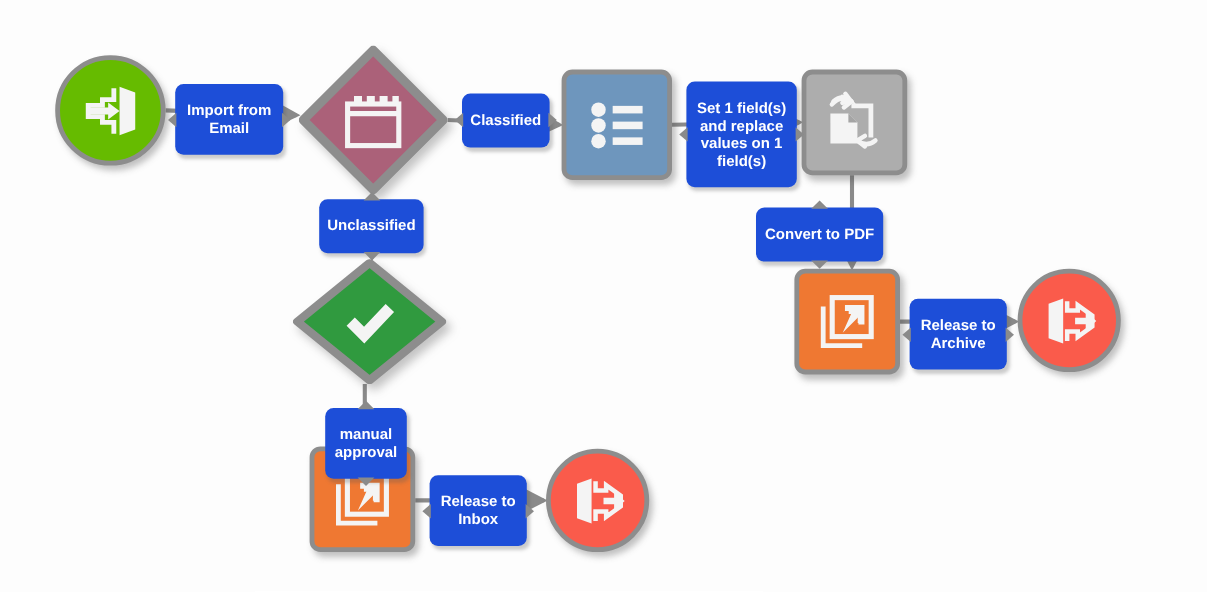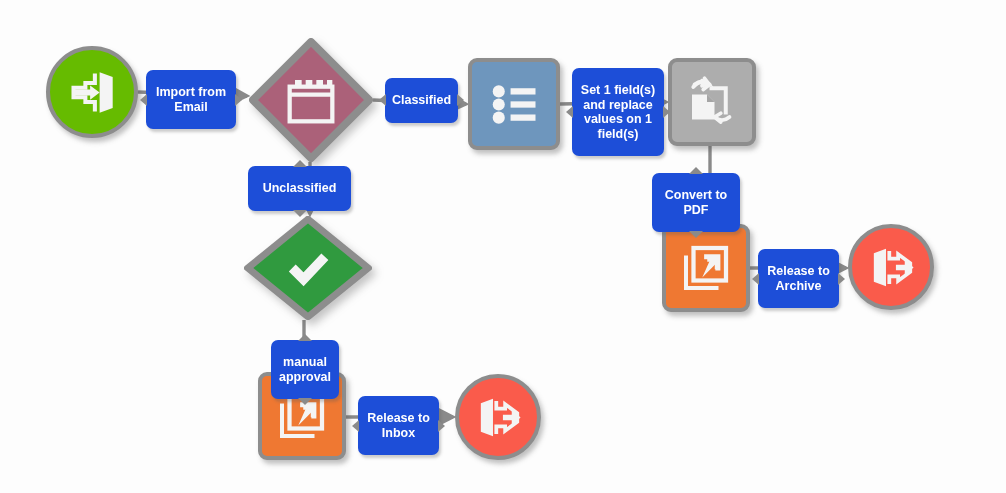--- a/index.html
+++ b/index.html
@@ -248,22 +248,22 @@
       </div>
     </div>
   <div id="label-layer">
       <div class="edge-label tail-lr" style="left: 146px; top: 70px; width: 90px; min-height: 44px;">Import from
 Email</div>
       <div class="edge-label tail-lr" style="left: 385px; top: 78px; width: 73px; min-height: 25px;">Classified</div>
       <div class="edge-label tail-lr" style="left: 572px; top: 68px; width: 92px; min-height: 74px;">Set 1 field(s)
 and replace
 values on 1
 field(s)</div>
-      <div class="edge-label tail-v" style="left: 652px; top: 173px; width: 88px; min-height: 25px;">Convert to PDF</div>
-      <div class="edge-label tail-v" style="left: 248px; top: 166px; width: 103px; min-height: 25px;">Unclassified</div>
+      <div class="edge-label tail-v" style="left: 630px; top: 173px; width: 106px; min-height: 25px;">Convert to PDF</div>
+      <div class="edge-label tail-v" style="left: 266px; top: 166px; width: 87px; min-height: 25px;">Unclassified</div>
       <div class="edge-label tail-lr" style="left: 758px; top: 249px; width: 81px; min-height: 42px;">Release to
 Archive</div>
       <div class="edge-label tail-v" style="left: 271px; top: 340px; width: 68px; min-height: 42px;">manual
 approval</div>
       <div class="edge-label tail-lr" style="left: 358px; top: 396px; width: 81px; min-height: 42px;">Release to
 Inbox</div>
     </div>
 
 </div>
 

